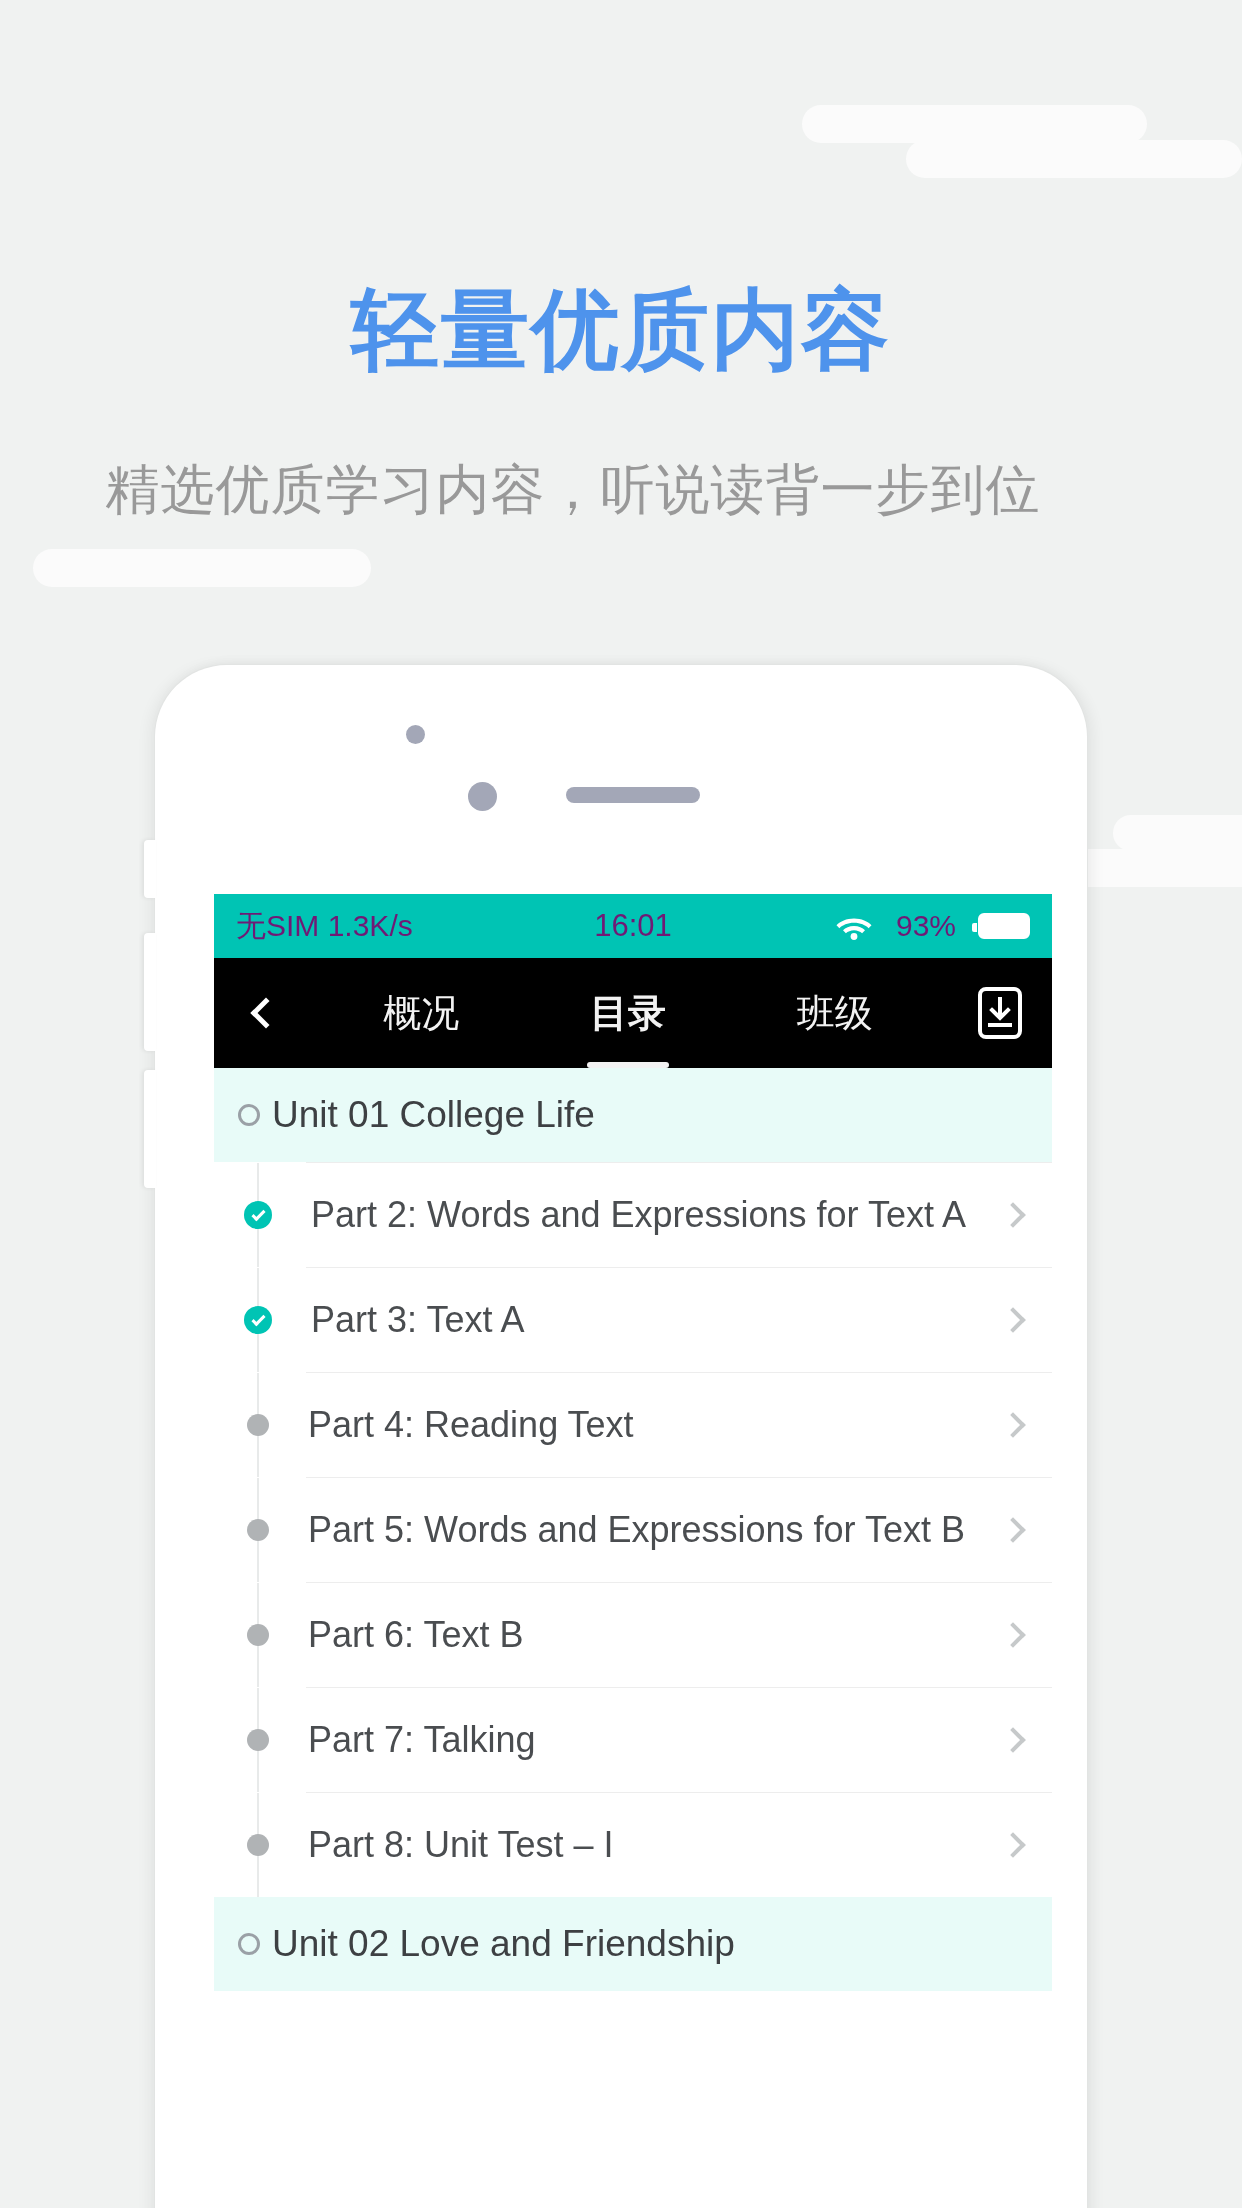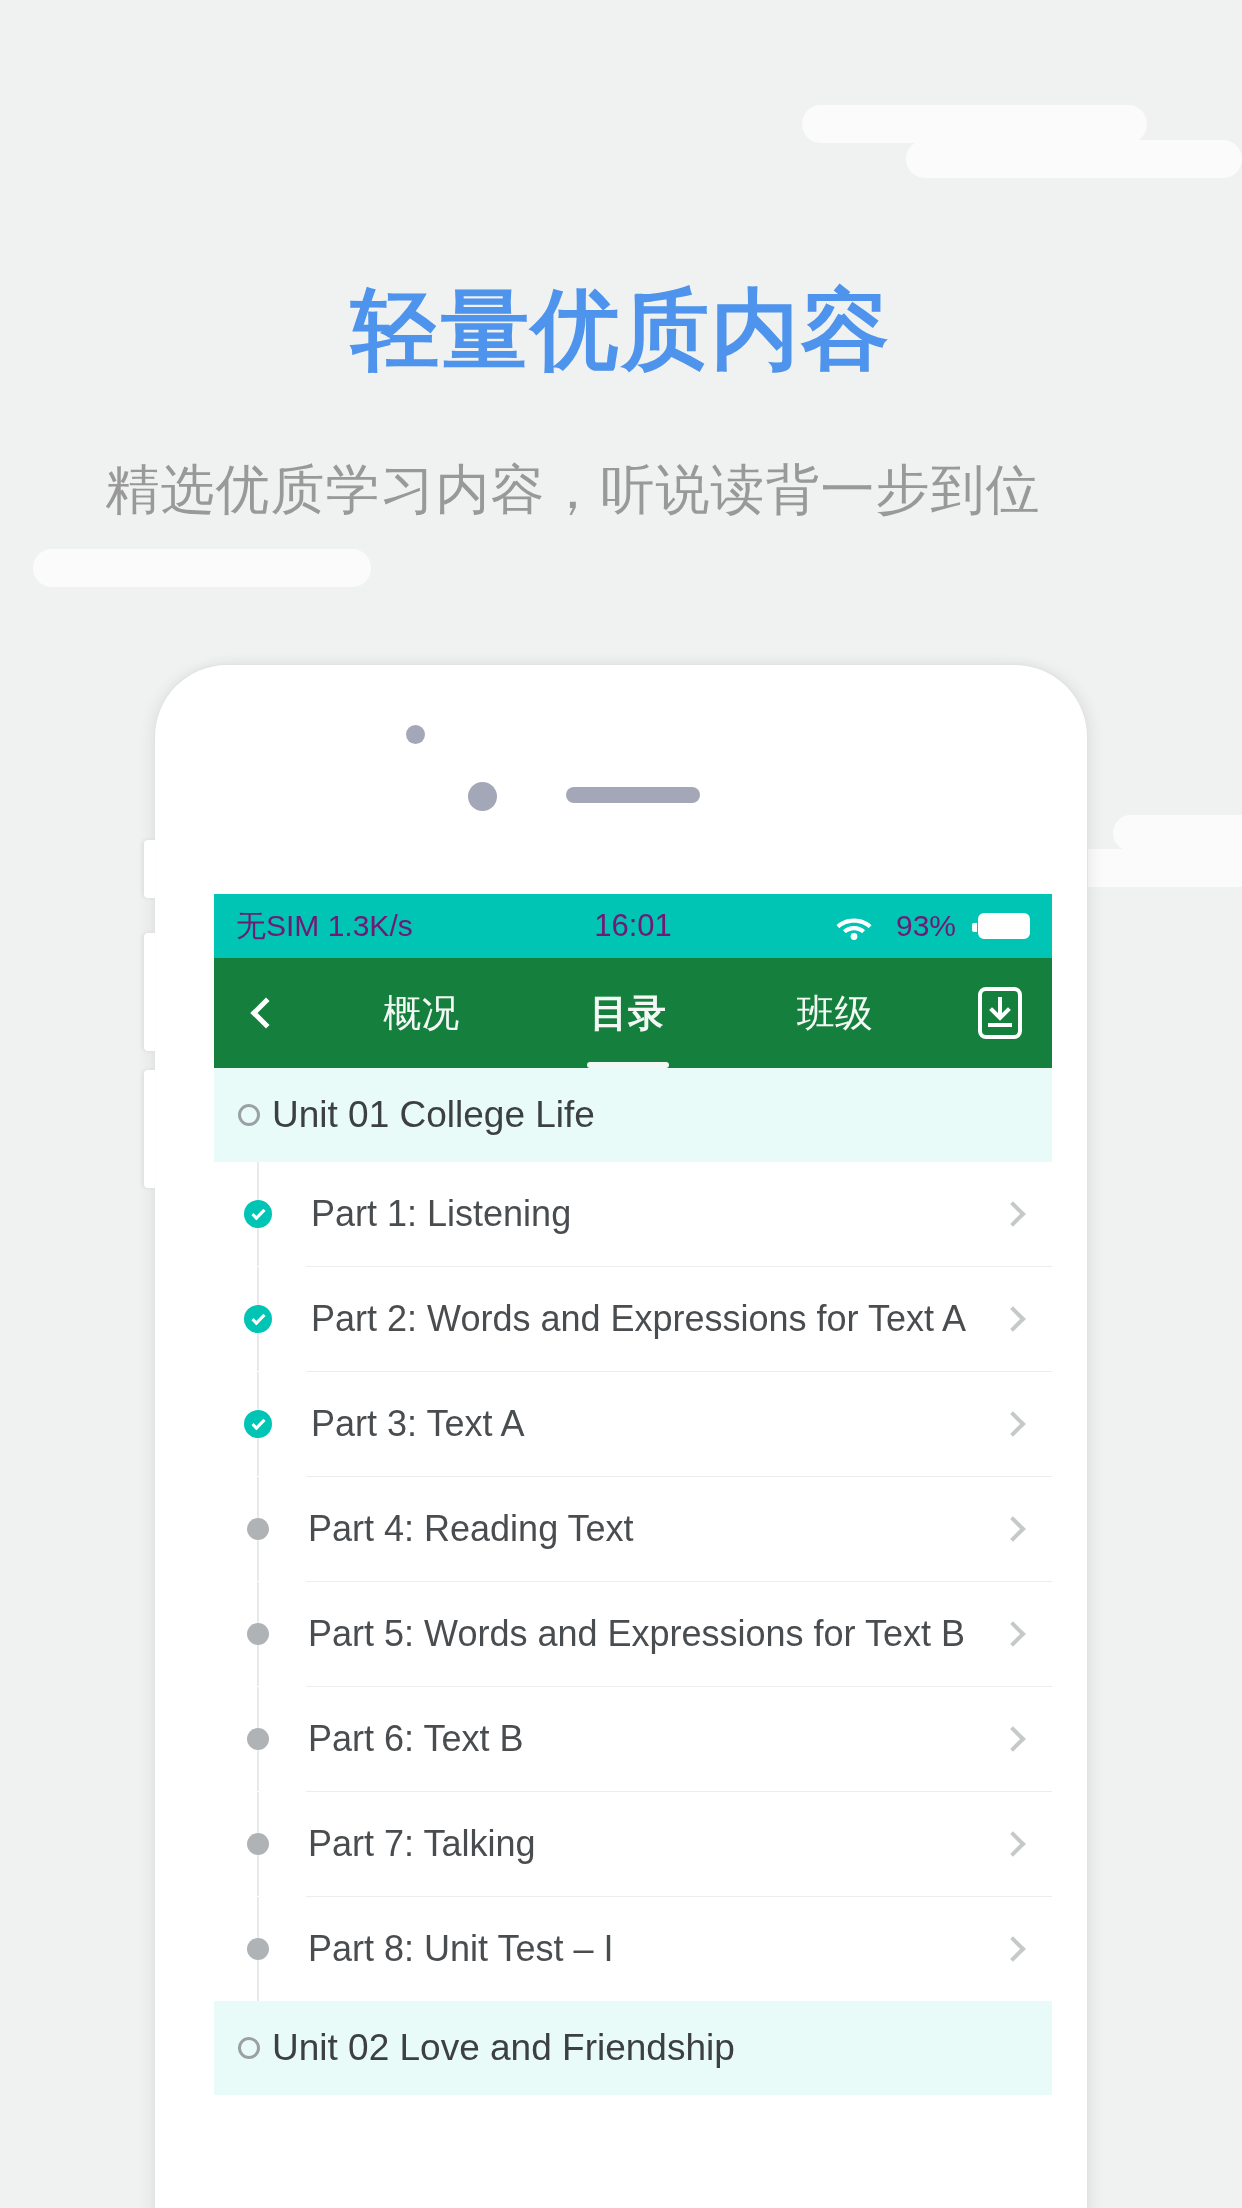--- a/index.html
+++ b/index.html
@@ -146,21 +146,21 @@
     position: absolute;
     left: -9px; top: 7px;
     width: 5px; height: 9px;
     background: #ffffff;
     border-radius: 2px 0 0 2px;
   }
 
   
   #navbar {
     height: 110px;
-    background: #15803d;
+    background: #000000;
     display: flex;
     align-items: center;
     position: relative;
   }
   #back-btn {
     width: 104px;
     display: flex;
     align-items: center;
     justify-content: center;
     cursor: pointer;
@@ -338,28 +338,20 @@
     </div>
   </div>
 
   <div id="list">
 
     <div class="unit-row">
       <span class="unit-ring"></span>
       <span class="unit-label">Unit 01 College Life</span>
     </div>
 
-    <div class="part-row">
-      <span class="rail"></span>
-      <span class="marker done">
-          <span class="tick"></span>
-        </span>
-      <span class="part-label">Part 1: Listening</span>
-      <span class="chev-right"></span>
-    </div>
     <div class="divider"></div>
 
     <div class="part-row">
       <span class="rail"></span>
       <span class="marker done">
           <span class="tick"></span>
         </span>
       <span class="part-label">Part 2: Words and Expressions for Text A</span>
       <span class="chev-right"></span>
     </div>

